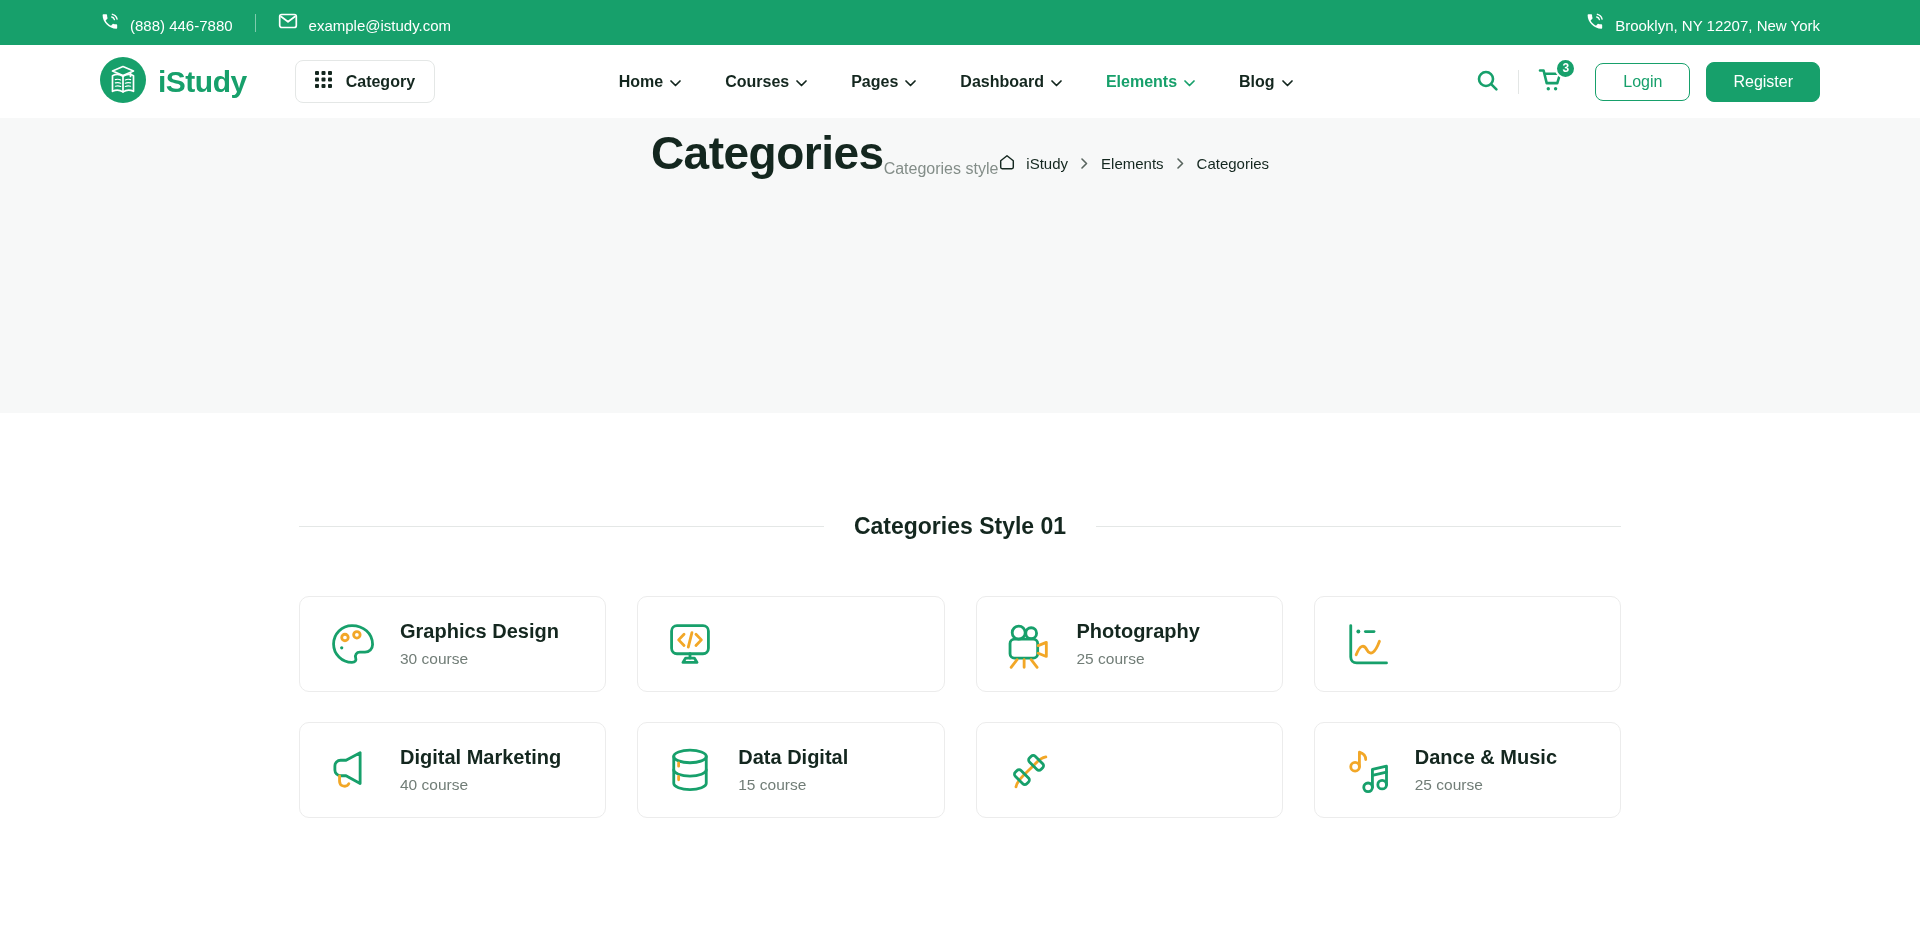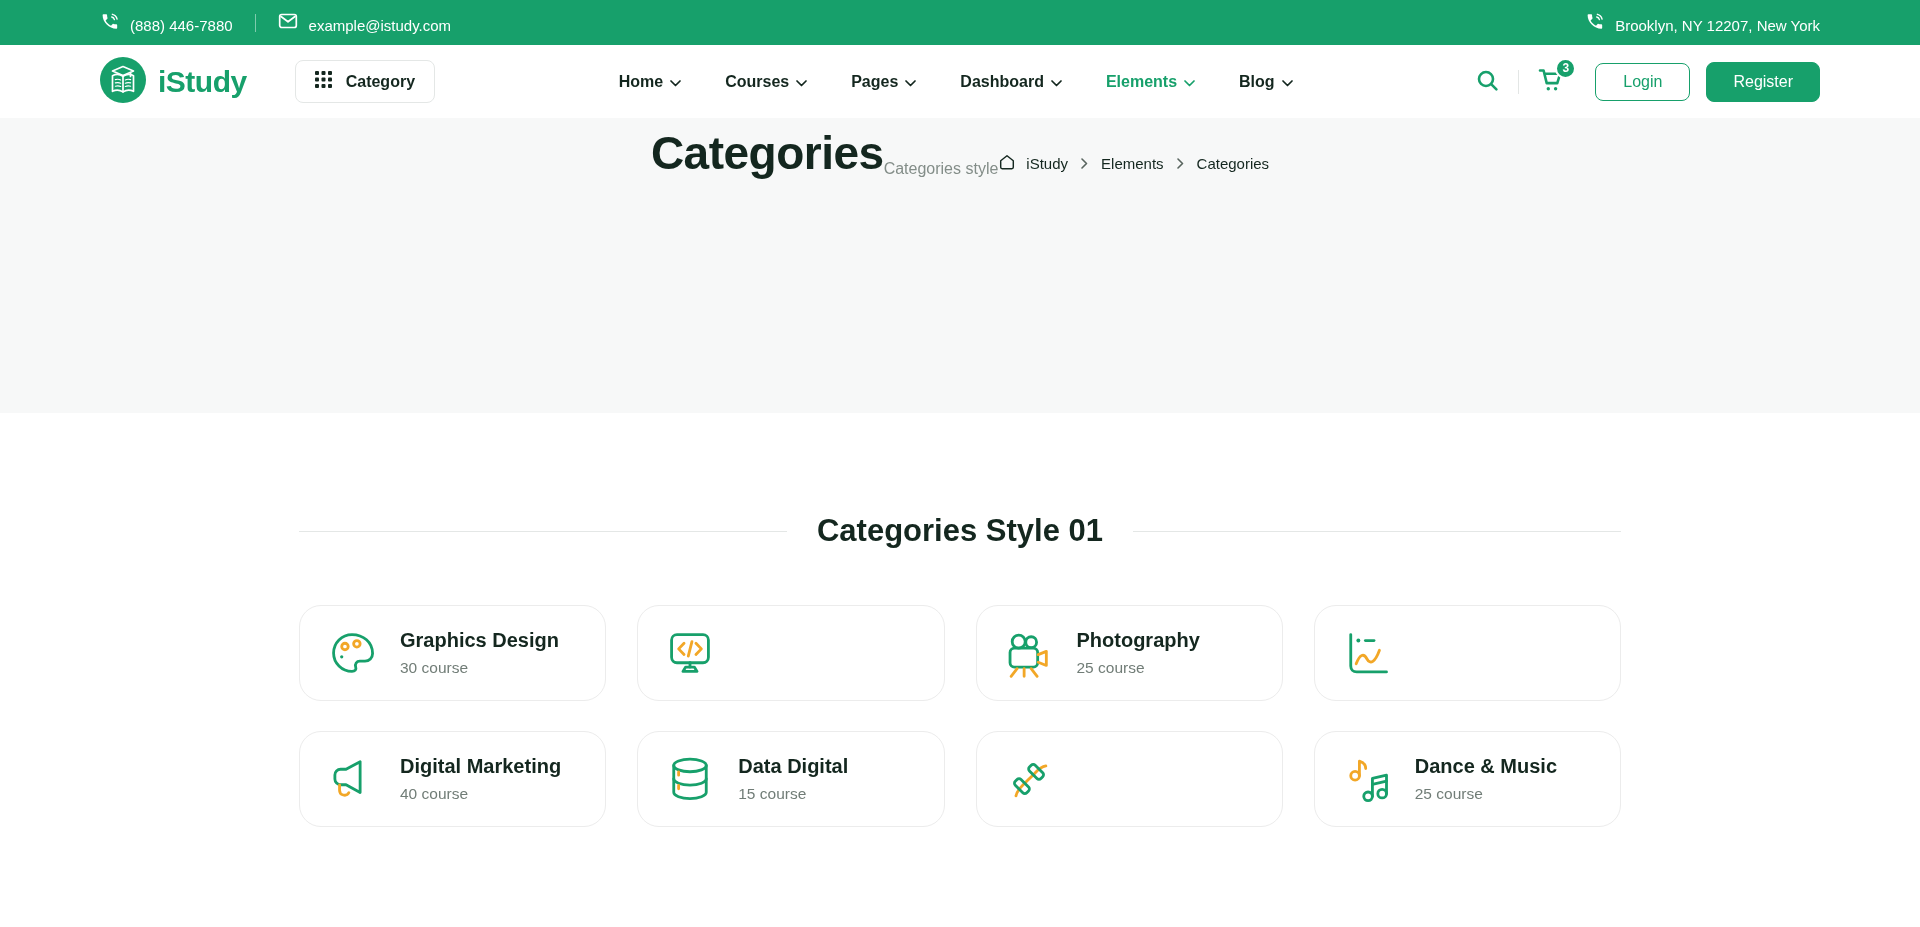--- a/index.html
+++ b/index.html
@@ -58,27 +58,27 @@
   }
   .hero-title{margin:0;font-size:46px;font-weight:800;color:var(--dark);letter-spacing:-.5px;}
   .hero-subtitle{margin:34px 0 0;font-size:16px;color:#838D88;}
   .breadcrumb{margin-top:27px;display:flex;align-items:center;gap:13px;font-size:15px;font-weight:500;}
   .crumb{color:var(--dark);text-decoration:none;cursor:pointer;display:flex;align-items:center;gap:10px;}
   .crumb.current{cursor:default;}
   
   .section{padding-top:100px;}
   .section-heading{width:1322px;margin:0 auto;display:flex;align-items:center;gap:30px;}
   .section-heading .line{flex:1;height:1px;background:#E4E7E6;}
-  .section-title{margin:0;font-size:31px;font-weight:800;color:var(--dark);white-space:nowrap;}
+  .section-title{margin:0;font-size:23px;font-weight:800;color:var(--dark);white-space:nowrap;}
   .cards{
     width:1322px;margin:56px auto 0;
     display:grid;grid-template-columns:repeat(4,1fr);gap:30px 31px;
   }
   .card{
-    background:#fff;border:1px solid var(--border);border-radius:22px;
+    background:#fff;border:1px solid var(--border);border-radius:10px;
     height:96px;padding:20px 26px;display:flex;align-items:center;gap:22px;cursor:pointer;
   }
   .card-icon{width:52px;height:52px;flex:0 0 52px;display:flex;align-items:center;justify-content:center;}
   .card-icon svg{width:52px;height:52px;}
   .card-title{margin:0;font-size:20px;font-weight:700;color:var(--dark);white-space:nowrap;}
   .card-count{margin:7px 0 0;font-size:15.5px;color:var(--muted);}
   
   .sw{fill:none;stroke-width:2.6;stroke-linecap:round;stroke-linejoin:round;}
   .sw2{fill:none;stroke-width:1.7;stroke-linecap:round;stroke-linejoin:round;}
   .sg{stroke:var(--primary);} .sy{stroke:var(--accent);}

